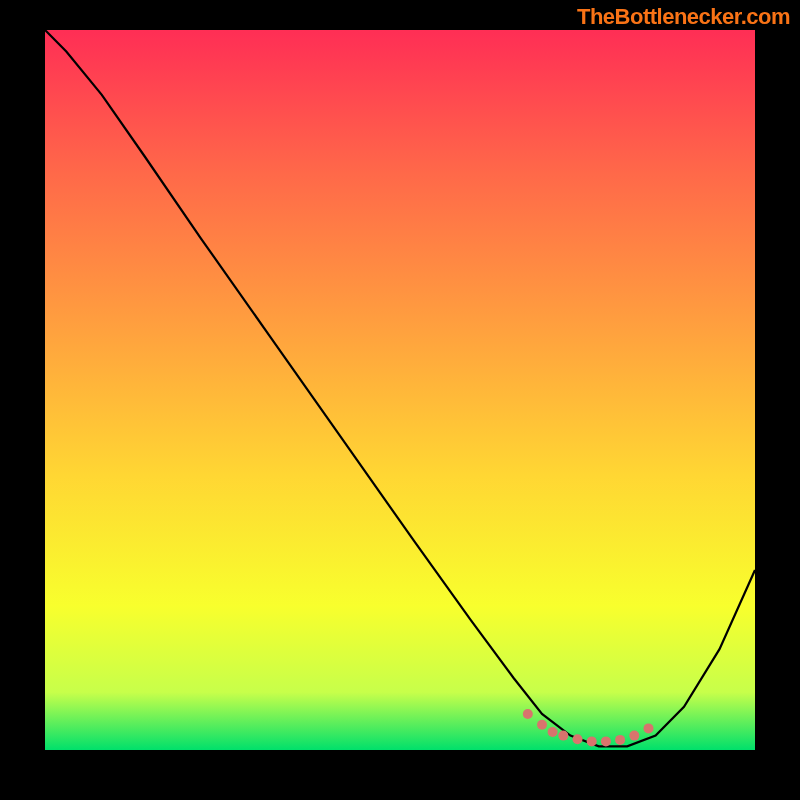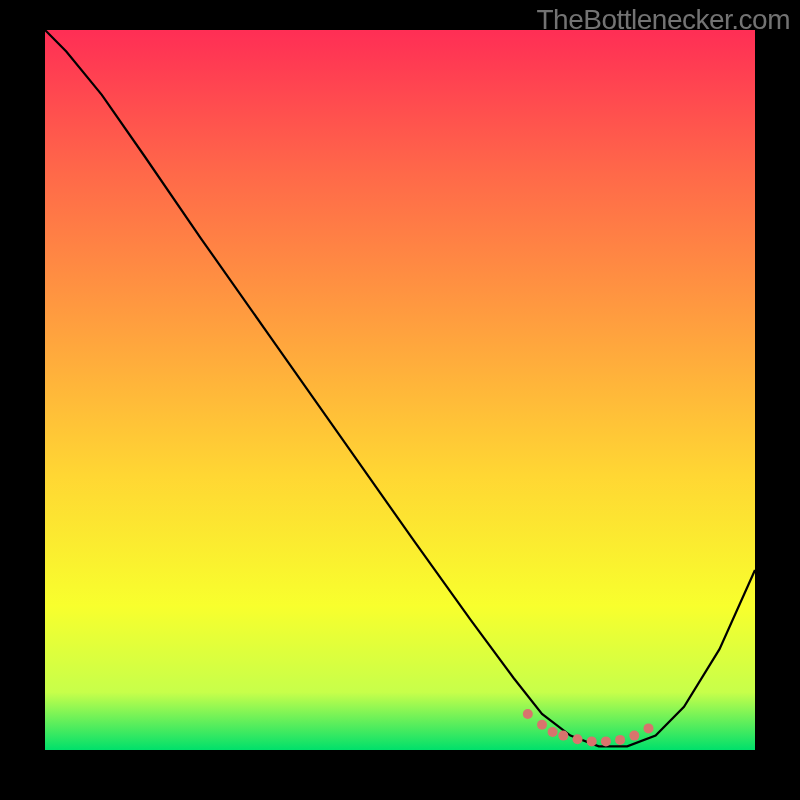--- a/index.html
+++ b/index.html
@@ -14,23 +14,23 @@
   .frame {
     position: relative;
     width: 800px;
     height: 800px;
     background: #000000;
   }
   .watermark {
     position: absolute;
     top: 4px;
     right: 10px;
-    color: #737373;
-    font-size: 28px;
-    font-weight: 400;
+    color: #f97316;
+    font-size: 22px;
+    font-weight: 700;
     letter-spacing: -0.5px;
     z-index: 3;
     user-select: none;
   }
   .plot-area {
     position: absolute;
     left: 45px;
     top: 30px;
     width: 710px;
     height: 720px;

